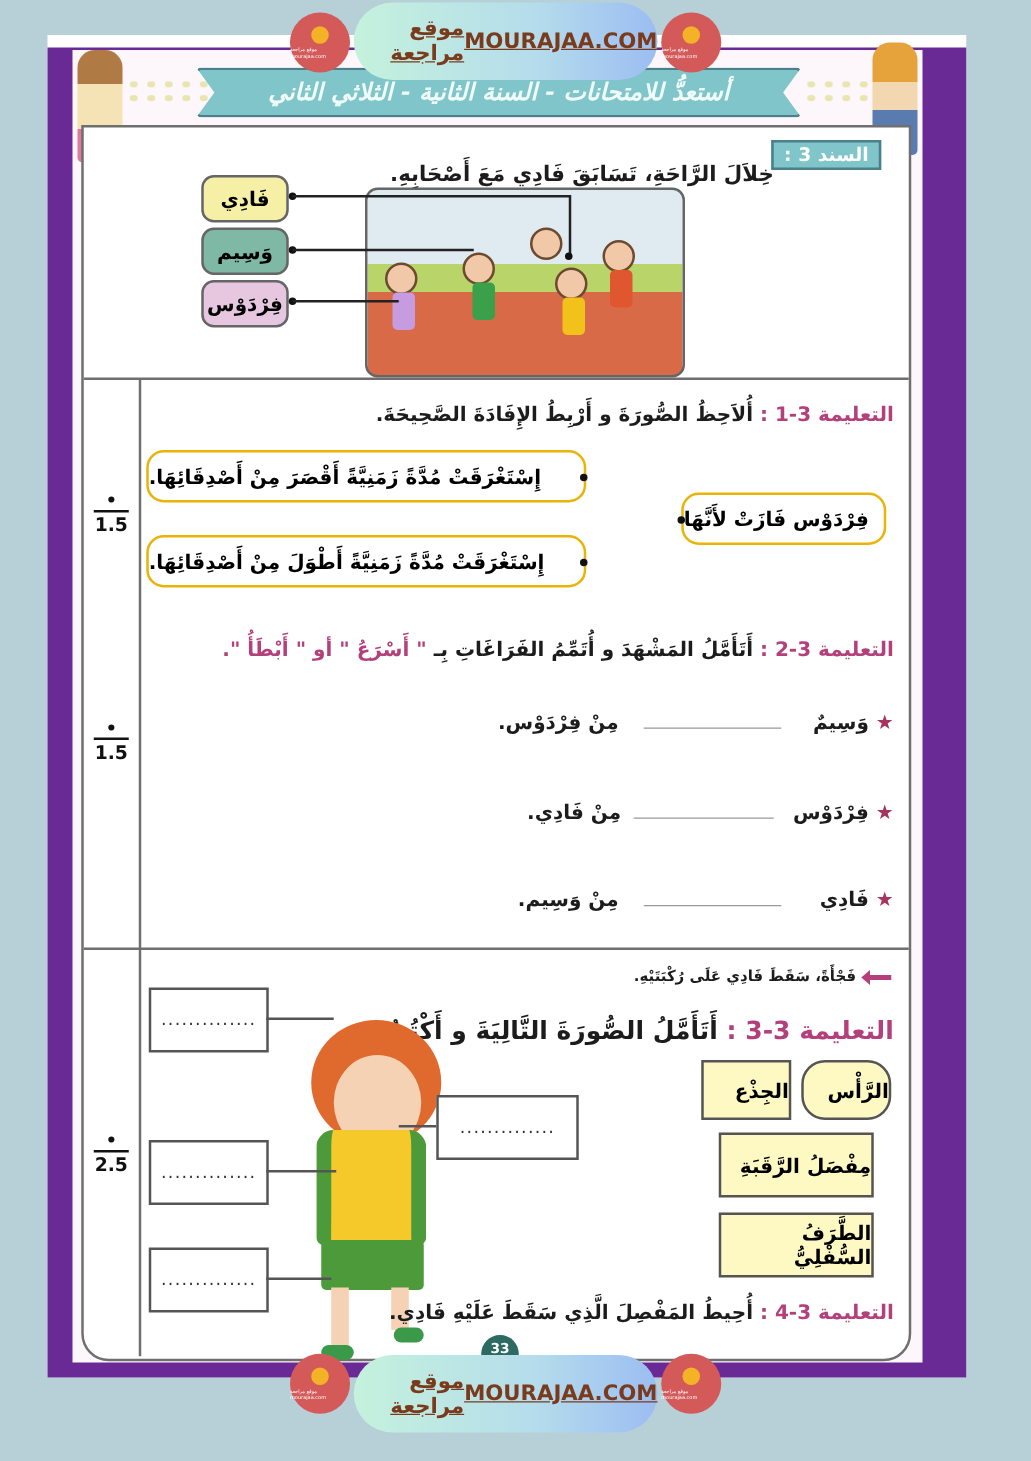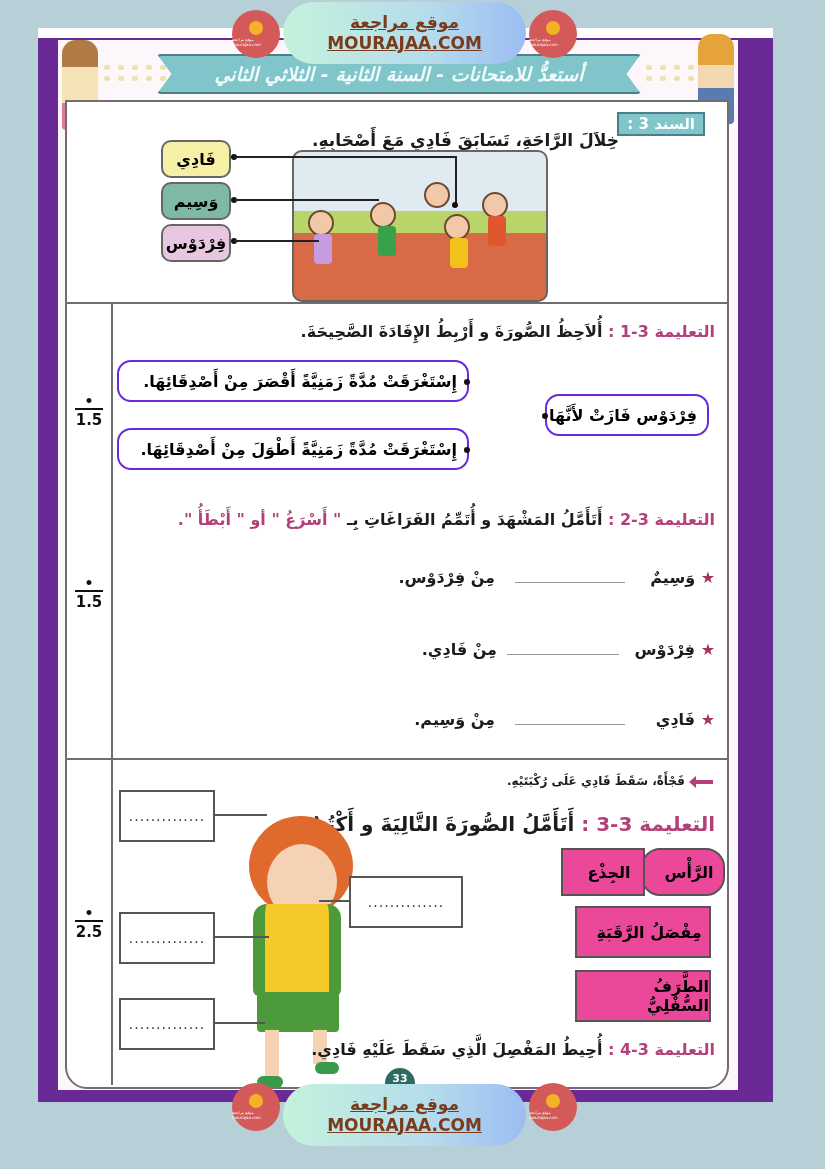--- a/index.html
+++ b/index.html
@@ -17,29 +17,29 @@
   .vline{position:absolute;left:44px;width:2px;background:#6f6f6f;}
   .ar{direction:rtl;text-align:right;position:absolute;color:#1c1c1c;font-weight:bold;}
   .pink{color:#b3407a;}
   .tag3{position:absolute;right:22px;top:10px;background:#7fc5c9;border:2px solid #4b7f8a;padding:1px 8px;color:#fff;font-size:15px;font-weight:bold;direction:rtl;}
   .namebox{position:absolute;width:66px;height:34px;border:2px solid #666;border-radius:10px;display:flex;align-items:center;justify-content:center;font-weight:bold;font-size:16px;direction:rtl;}
   .dot{position:absolute;width:6px;height:6px;background:#111;border-radius:50%;}
   .scene{position:absolute;left:225px;top:48px;width:252px;height:148px;border:2px solid #666;border-radius:10px;overflow:hidden;background:linear-gradient(#dfeaf1 0,#dfeaf1 40%,#b9d56a 40%,#b9d56a 55%,#d96a47 55%);}
   .runner{position:absolute;width:22px;height:22px;border-radius:50%;background:#f2c9a8;border:2px solid #6b4a30;}
   .body{position:absolute;width:18px;height:30px;border-radius:4px;}
   .line{position:absolute;background:#222;}
-  .pill{position:absolute;border:2px solid #6d28d9;border-radius:14px;display:flex;align-items:center;justify-content:flex-start;padding-right:10px;font-weight:bold;font-size:16px;direction:rtl;background:#fff;box-sizing:border-box;}
+  .pill{position:absolute;border:2px solid #eab308;border-radius:14px;display:flex;align-items:center;justify-content:flex-end;padding-right:10px;font-weight:bold;font-size:16px;direction:rtl;background:#fff;box-sizing:border-box;}
   .score{position:absolute;left:0;width:44px;text-align:center;font-weight:900;font-size:15px;color:#111;}
   .score .d{display:block;font-size:14px;line-height:10px;}
   .score .n{display:block;border-top:2px solid #111;margin:2px 8px 0;padding-top:1px;}
   .star{color:#a7335f;font-size:16px;}
   .blank{position:absolute;height:1px;background:#999;}
-  .wbox{position:absolute;border:2px solid #555;background:#ec4899;display:flex;align-items:center;justify-content:center;font-weight:bold;font-size:16px;direction:rtl;padding-left:12px;}
+  .wbox{position:absolute;border:2px solid #555;background:#fef9c3;display:flex;align-items:center;justify-content:flex-start;font-weight:bold;font-size:16px;direction:rtl;}
   .ansbox{position:absolute;border:2px solid #555;background:#fff;display:flex;align-items:center;justify-content:center;font-size:14px;letter-spacing:1px;color:#333;}
-  .wm{position:absolute;left:283px;width:243px;height:62px;border-radius:31px;background:linear-gradient(90deg,#c4f2dc,#b5dcec 60%,#9bbdf2);display:flex;flex-direction:column;align-items:center;justify-content:center;}
+  .wm{position:absolute;left:283px;width:243px;height:62px;border-radius:31px;background:linear-gradient(90deg,#c4f2dc,#b5dcec 60%,#9bbdf2);display:flex;flex-direction:row;align-items:center;justify-content:center;}
   .wm .t1{color:#7a3a1c;font-weight:bold;font-size:17px;text-decoration:underline;direction:rtl;line-height:20px;}
   .wm .t2{color:#7a3a1c;font-weight:bold;font-size:17px;text-decoration:underline;line-height:22px;font-family:"DejaVu Sans",sans-serif;}
   .wmc{position:absolute;width:48px;height:48px;border-radius:50%;background:#d45a5a;display:flex;flex-direction:column;align-items:center;justify-content:center;}
   .wmc .lg{width:14px;height:14px;border-radius:50%;background:#f4b326;}
   .wmc .tx{color:#fff;font-size:4px;margin-top:2px;}
   .arrow{display:inline-block;width:18px;height:4px;background:#b3407a;position:relative;vertical-align:middle;margin-left:6px;}
   .arrow:after{content:"";position:absolute;left:-6px;top:-4px;border-right:7px solid #b3407a;border-top:6px solid transparent;border-bottom:6px solid transparent;}
   .boy-head{position:absolute;border-radius:50%;}
 </style>
 </head>

